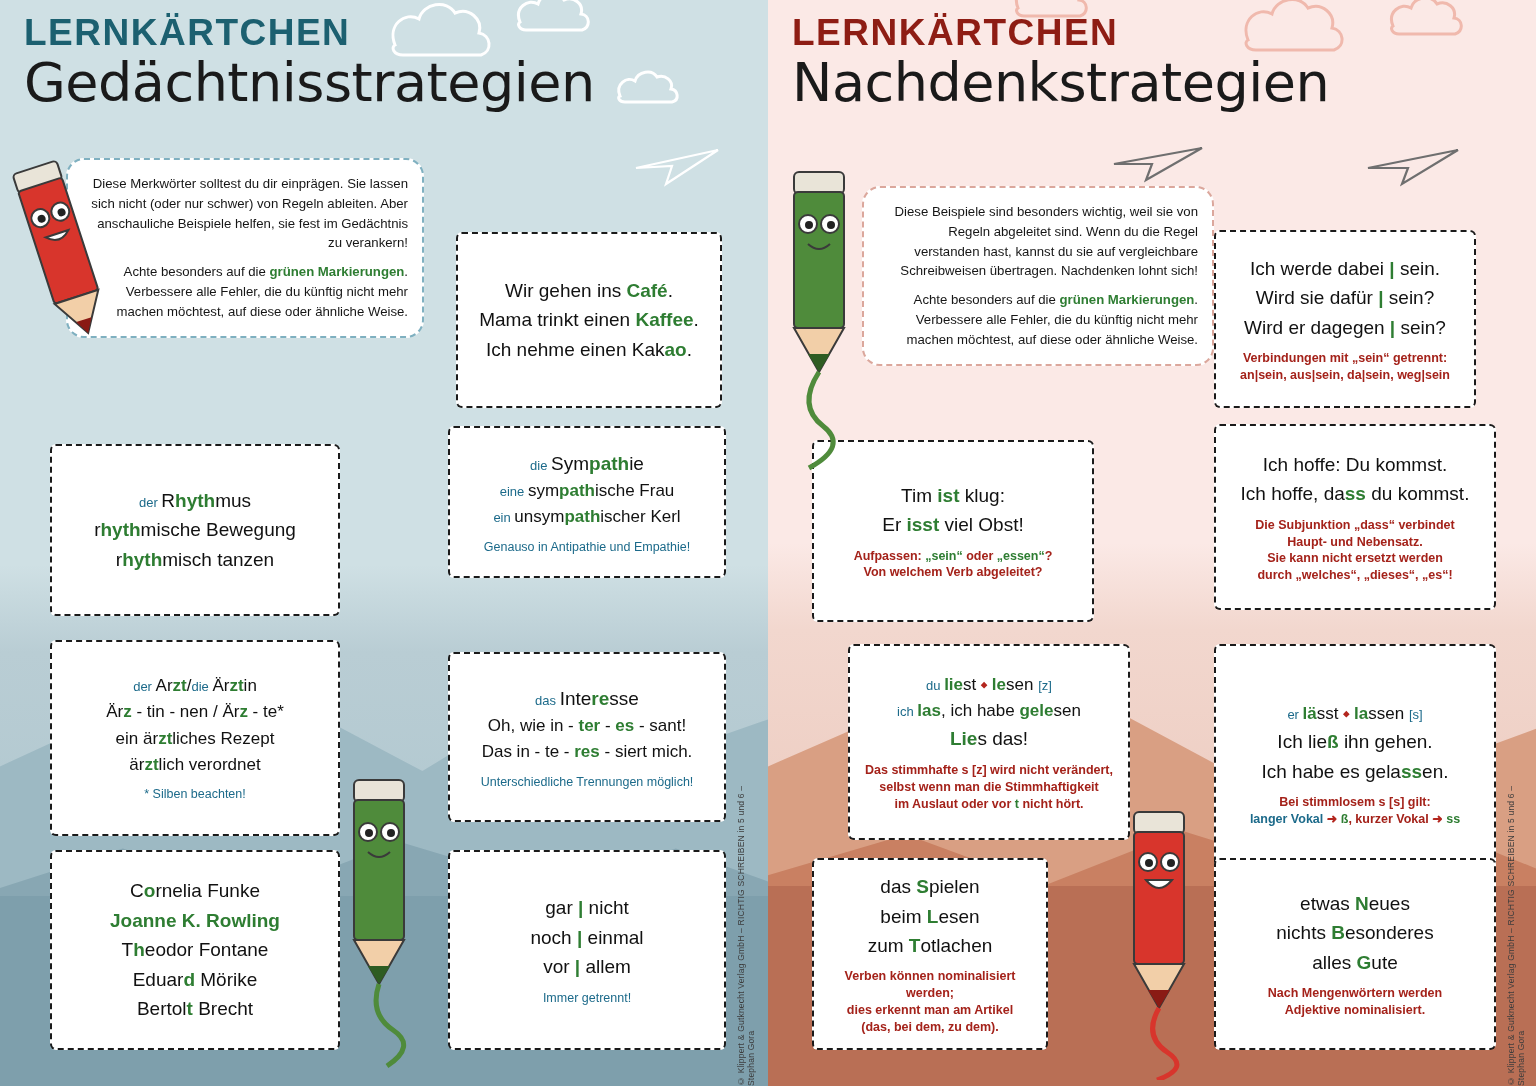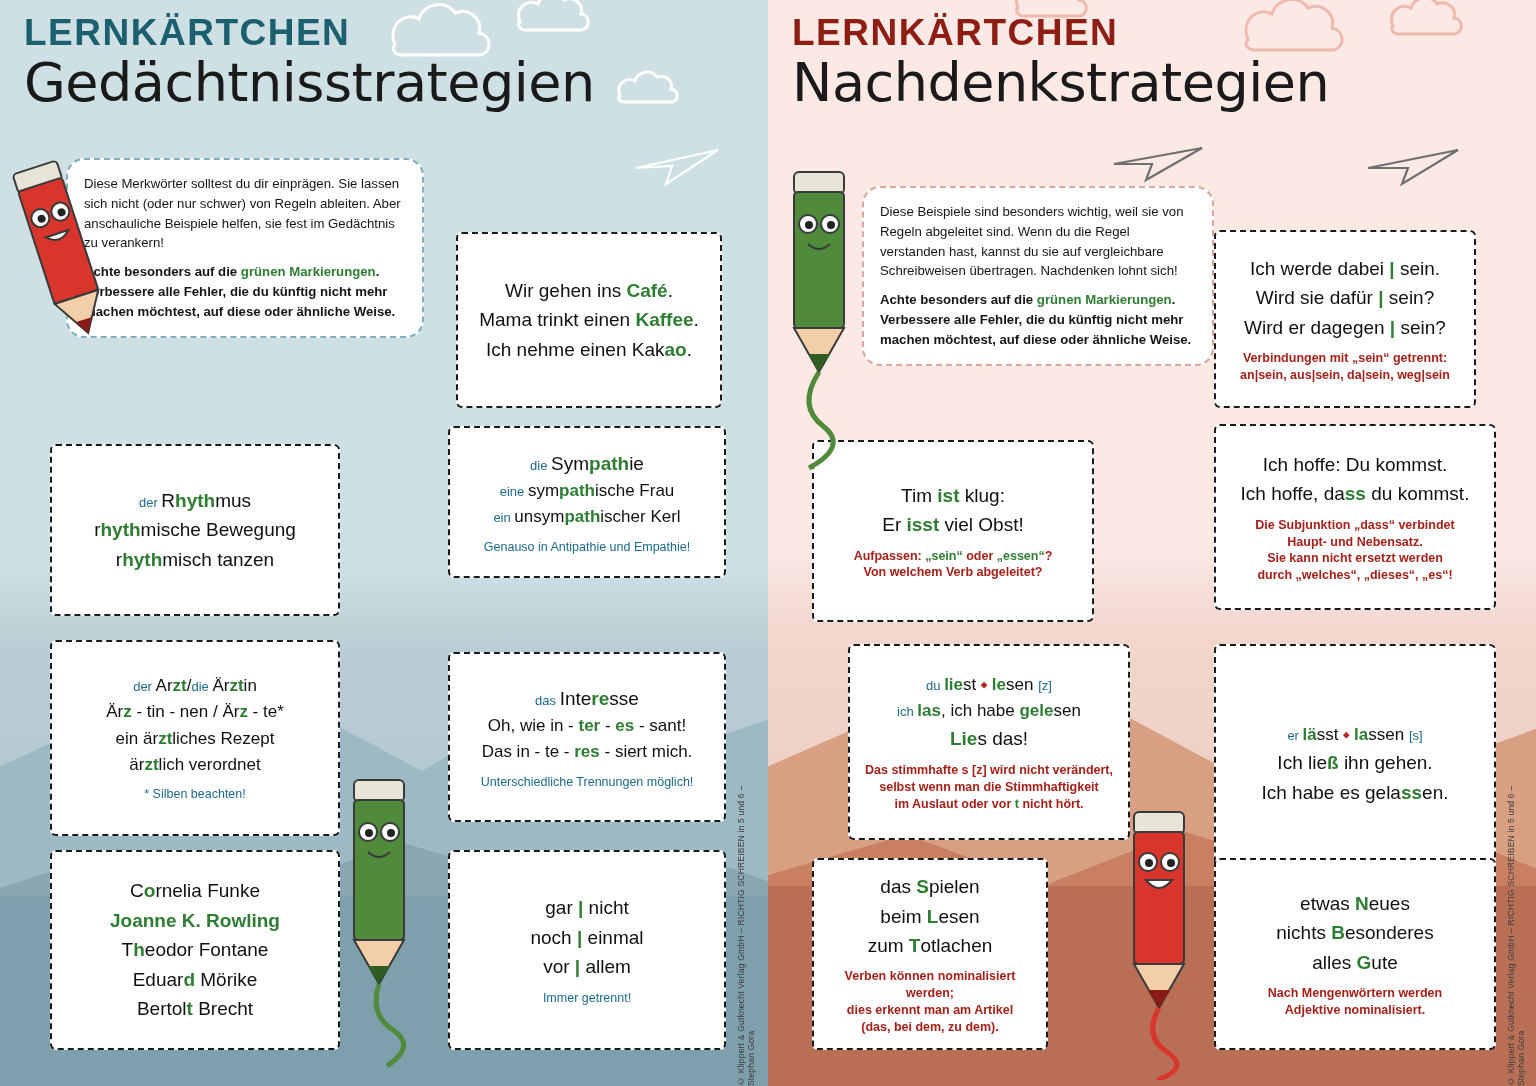--- a/index.html
+++ b/index.html
@@ -38,28 +38,28 @@
   .kicker { font-weight:bold; font-size:37px; letter-spacing:1.5px; line-height:1; }
   .left .kicker { color:#1c6070; }
   .right .kicker { color:#8e1d14; }
   .title { font-family:"DejaVu Sans", sans-serif; font-size:54px; color:#1a1a1a; line-height:1.05; margin-top:4px; font-weight:400; letter-spacing:-0.5px;}
 
   
   .intro {
     position:absolute; top:158px; z-index:5;
     width:358px; padding:14px 14px 14px 16px;
     background:#fff; border-radius:18px;
-    font-size:13.2px; line-height:1.5; color:#161616; text-align:left;
+    font-size:13.2px; line-height:1.5; color:#161616; text-align:right;
   }
   .left .intro { left:66px; border:2px dashed #7fb0c0; }
   .right .intro { left:838px; left:auto; right:24px; border:2px dashed #dba79c; }
   .right .intro { right:auto; left:94px; }
   .intro p { margin:0 0 9px; }
   .intro p:last-child { margin-bottom:0; }
-  .intro .strong { font-weight:bold; }
+  .intro .strong { font-weight:normal; }
   .grn { color:#2e7d32; font-weight:bold; }
 
   
   .card {
     position:absolute; background:#fff; border:2px dashed #1a1a1a;
     border-radius:6px; z-index:4;
     display:flex; flex-direction:column; justify-content:center; align-items:center;
     text-align:center; padding:10px 12px;
   }
   .card .ln { font-size:19px; line-height:1.55; color:#111; white-space:nowrap; }
@@ -273,20 +273,21 @@
     <div class="ln sm"><span class="art">du </span><span class="g">lie</span>st <span class="r">⬩</span> <span class="g">le</span>sen <span class="small b">[z]</span></div>
     <div class="ln sm"><span class="art">ich </span><span class="g">las</span>, ich habe <span class="g">gele</span>sen</div>
     <div class="ln"><span class="g">Lie</span>s das!</div>
     <div class="note">Das stimmhafte s [z] wird nicht verändert,<br>selbst wenn man die Stimmhaftigkeit<br>im Auslaut oder vor <span class="g">t</span> nicht hört.</div>
   </div>
 
   <div class="card" style="left:446px; top:644px; width:282px; height:241px;">
     <div class="ln sm"><span class="art">er </span><span class="g">lä</span>sst <span class="r">⬩</span> <span class="g">la</span>ssen <span class="small b">[s]</span></div>
     <div class="ln">Ich lie<span class="g">ß</span> ihn gehen.</div>
     <div class="ln">Ich habe es gela<span class="g">ss</span>en.</div>
+    <div class="note">Bei stimmlosem s [s] gilt:<br><span class="b">langer Vokal</span> <span class="r">➜</span> <span class="g">ß</span>, kurzer Vokal <span class="r">➜</span> <span class="g">ss</span></div>
   </div>
 
   <div class="card" style="left:44px; top:858px; width:236px; height:192px;">
     <div class="ln">das <span class="g">S</span>pielen</div>
     <div class="ln">beim <span class="g">L</span>esen</div>
     <div class="ln">zum <span class="g">T</span>otlachen</div>
     <div class="note">Verben können nominalisiert werden;<br>dies erkennt man am Artikel<br>(das, bei dem, zu dem).</div>
   </div>
 
   <div class="card" style="left:446px; top:858px; width:282px; height:192px;">

